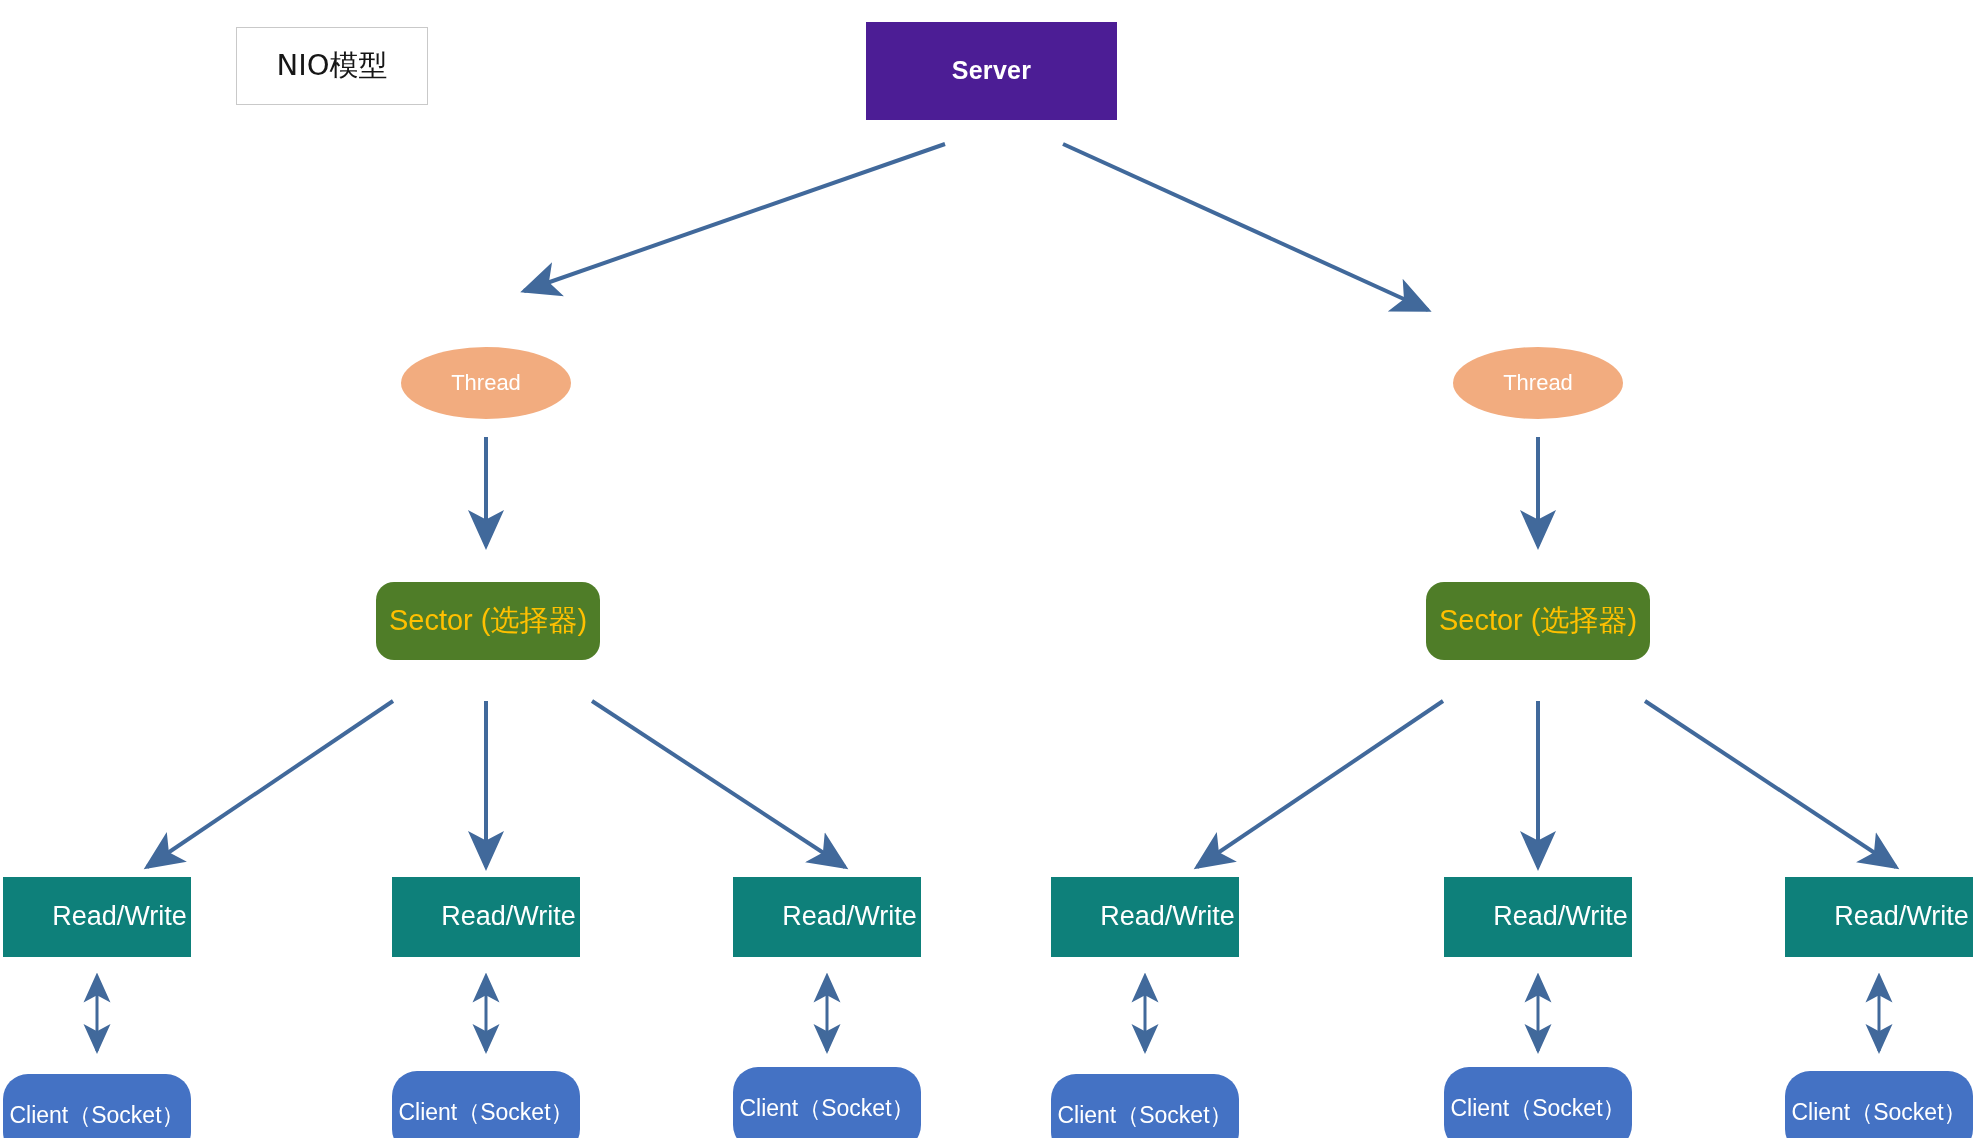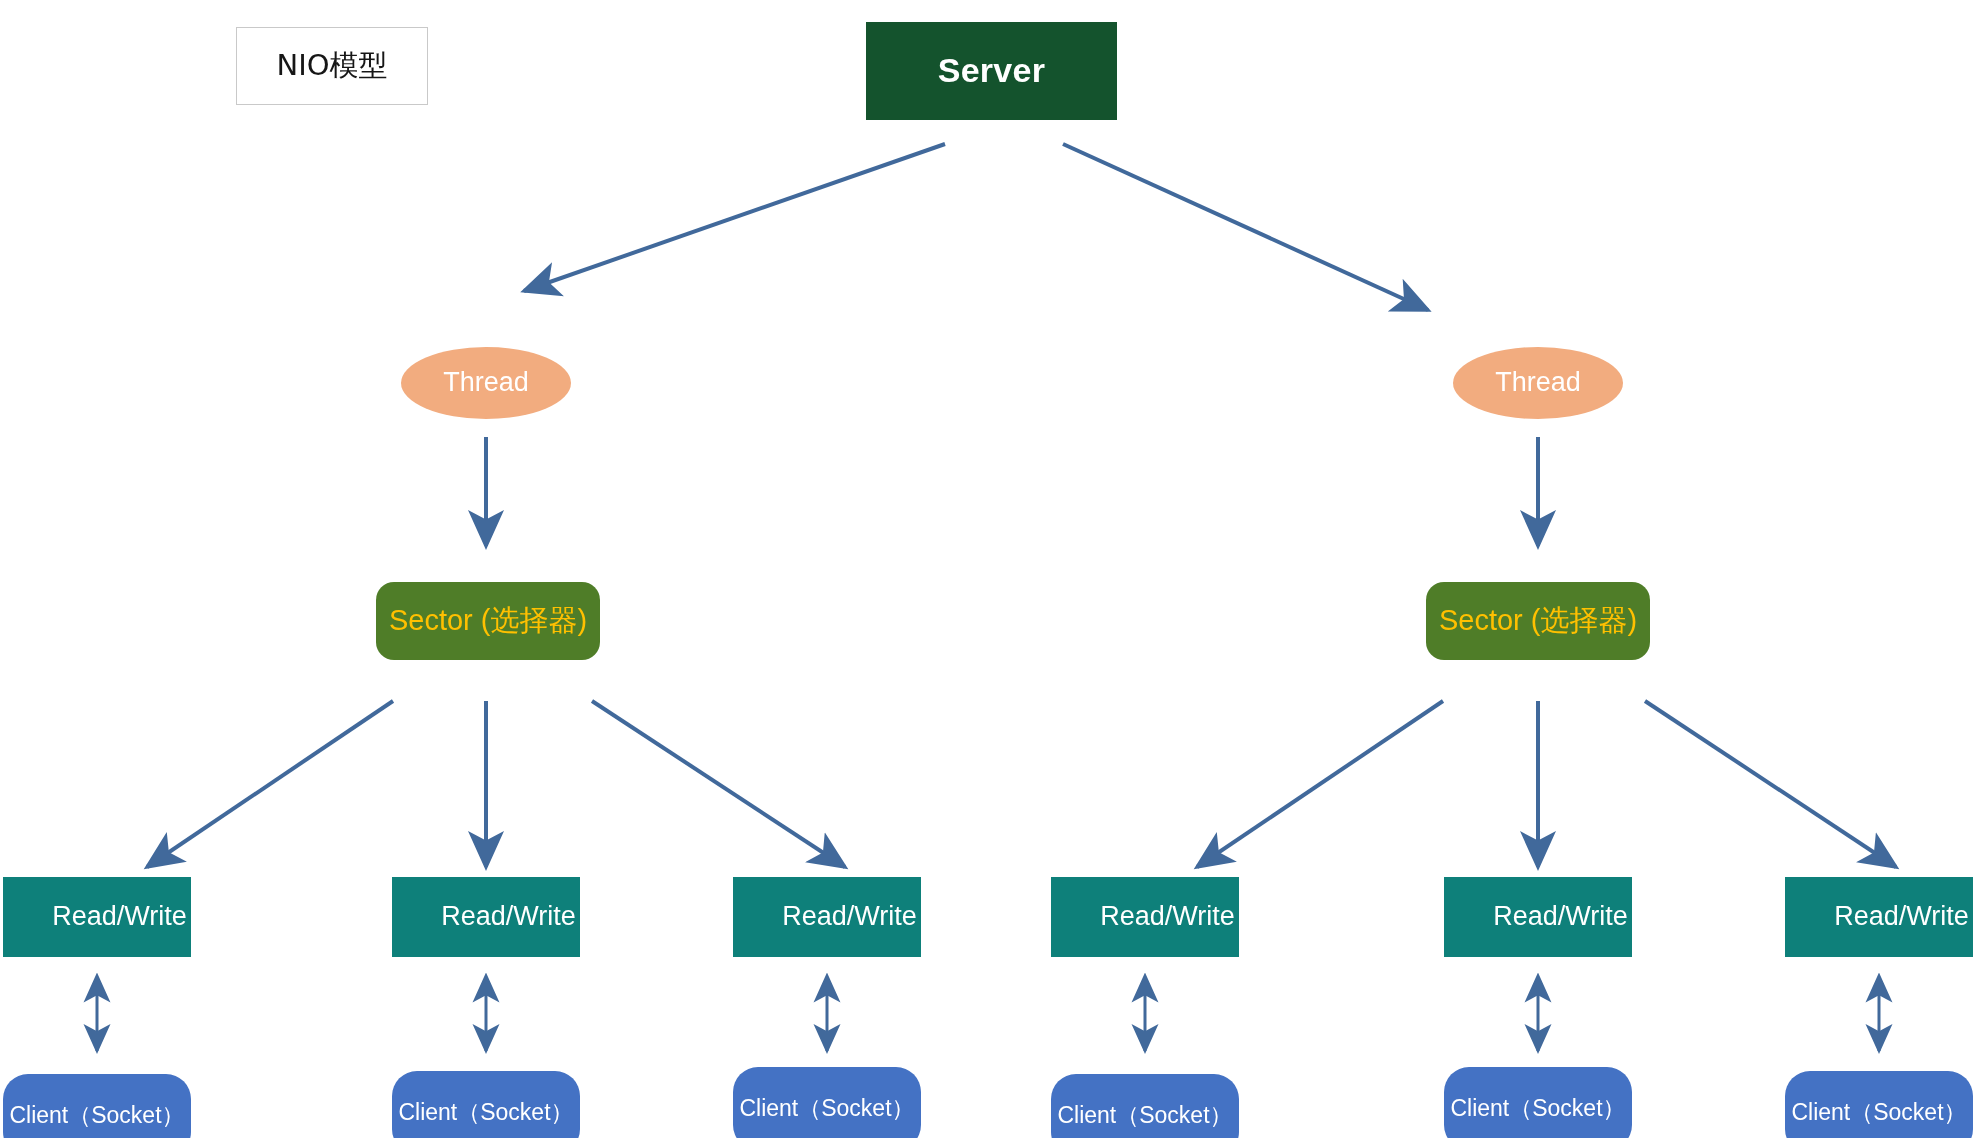--- a/index.html
+++ b/index.html
@@ -38,33 +38,33 @@
   .title-box {
     border: 1px solid #c9c9c9;
     background: #ffffff;
     color: #161616;
     font-size: 29px;
     font-family: "DejaVu Sans", sans-serif;
   }
 
   
   .server-box {
-    background: #14532d;
+    background: #4c1d95;
     color: #ffffff;
-    font-size: 34px;
+    font-size: 25px;
     font-weight: bold;
     letter-spacing: .3px;
   }
 
   
   .thread-node {
     background: #F2AC7F;
     color: #ffffff;
     border-radius: 50%;
-    font-size: 27px;
+    font-size: 22px;
   }
 
   
   .sector-node {
     background: #4F7D28;
     color: #FFC000;
     border-radius: 18px;
     font-size: 29px;
   }
 

